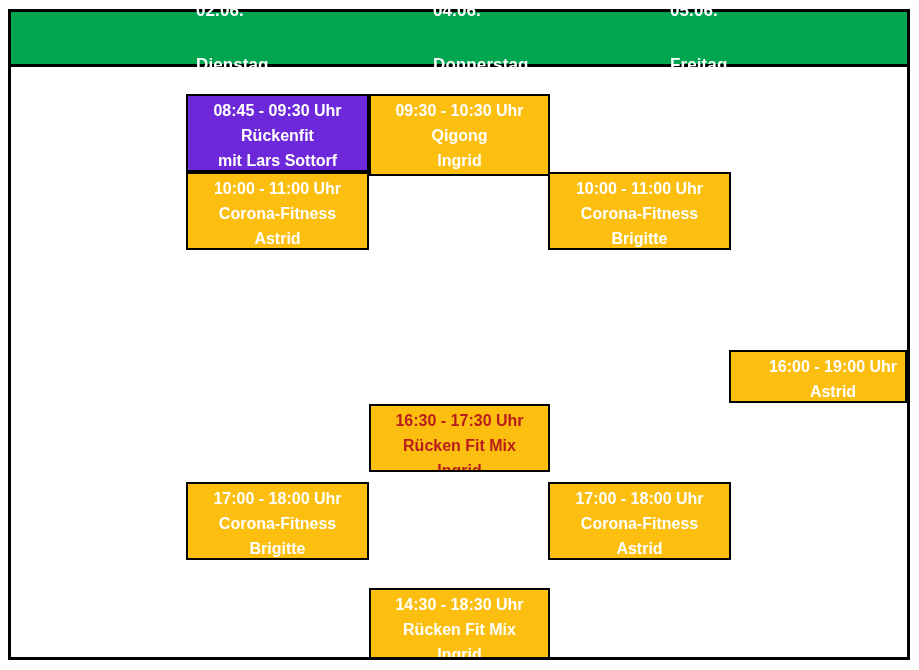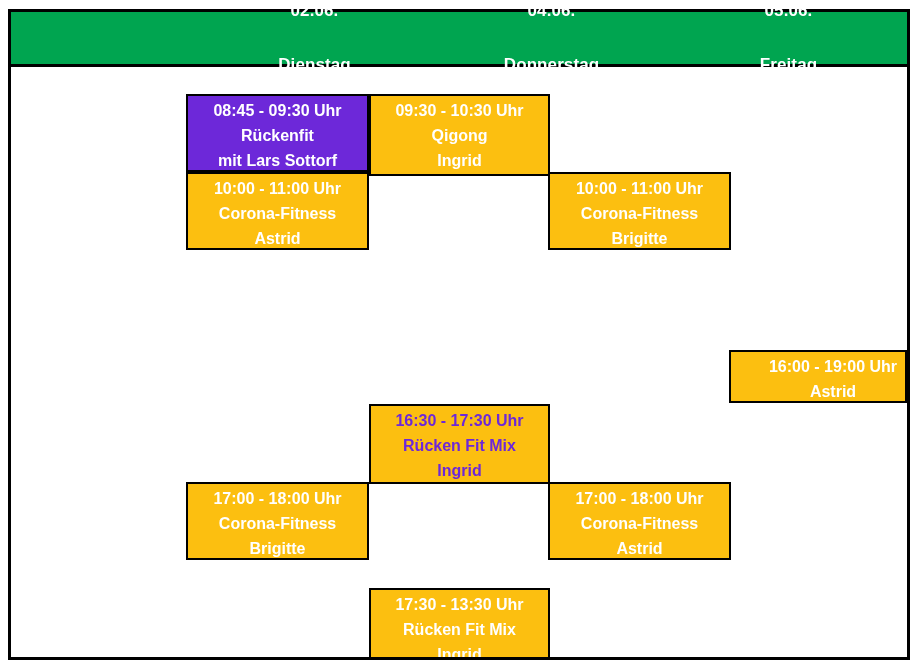--- a/index.html
+++ b/index.html
@@ -45,21 +45,20 @@
   .header-spacer {
     width: 185px;
     flex: 0 0 185px;
     height: 100%;
   }
   .day-header {
     flex: 1 1 0;
     height: 100%;
     display: flex;
     flex-direction: column;
-    align-items: center;
     justify-content: center;
     color: #ffffff;
     font-size: 17px;
     font-weight: bold;
     line-height: 1.28;
     letter-spacing: 0.1px;
   }
   .day-header .date { display: block; }
   .day-header .weekday { display: block; margin-top: 32px; }
 
@@ -139,36 +138,36 @@
         </div>
         <div class="event" style="left: 537px; top: 105px; width: 183px; height: 78px; background: rgb(252, 191, 16); border-color: rgb(0, 0, 0); color: rgb(255, 255, 255);">
           <span class="ev-time">10:00 - 11:00 Uhr</span>
           <span class="ev-title">Corona-Fitness</span>
           <span class="ev-person">Brigitte</span>
         </div>
         <div class="event" style="left: 718px; top: 283px; width: 178px; height: 53px; background: rgb(252, 191, 16); border-color: rgb(0, 0, 0); color: rgb(255, 255, 255); padding-left: 30px;">
           <span class="ev-time">16:00 - 19:00 Uhr</span>
           <span class="ev-title">Astrid</span>
         </div>
-        <div class="event" style="left: 358px; top: 337px; width: 181px; height: 80px; background: rgb(252, 191, 16); border-color: rgb(0, 0, 0); color: #6d28d9;">
+        <div class="event" style="left: 358px; top: 337px; width: 181px; height: 68px; background: rgb(252, 191, 16); border-color: rgb(0, 0, 0); color: #b91c1c;">
           <span class="ev-time">16:30 - 17:30 Uhr</span>
           <span class="ev-title">Rücken Fit Mix</span>
           <span class="ev-person">Ingrid</span>
         </div>
         <div class="event" style="left: 175px; top: 415px; width: 183px; height: 78px; background: rgb(252, 191, 16); border-color: rgb(0, 0, 0); color: rgb(255, 255, 255);">
           <span class="ev-time">17:00 - 18:00 Uhr</span>
           <span class="ev-title">Corona-Fitness</span>
           <span class="ev-person">Brigitte</span>
         </div>
         <div class="event" style="left: 537px; top: 415px; width: 183px; height: 78px; background: rgb(252, 191, 16); border-color: rgb(0, 0, 0); color: rgb(255, 255, 255);">
           <span class="ev-time">17:00 - 18:00 Uhr</span>
           <span class="ev-title">Corona-Fitness</span>
           <span class="ev-person">Astrid</span>
         </div>
         <div class="event" style="left: 358px; top: 521px; width: 181px; height: 78px; background: rgb(252, 191, 16); border-color: rgb(0, 0, 0); color: rgb(255, 255, 255);">
-          <span class="ev-time">17:30 - 13:30 Uhr</span>
+          <span class="ev-time">14:30 - 18:30 Uhr</span>
           <span class="ev-title">Rücken Fit Mix</span>
           <span class="ev-person">Ingrid</span>
         </div>
       </div>
 
   </div>
 </div>
 
 </body></html>

